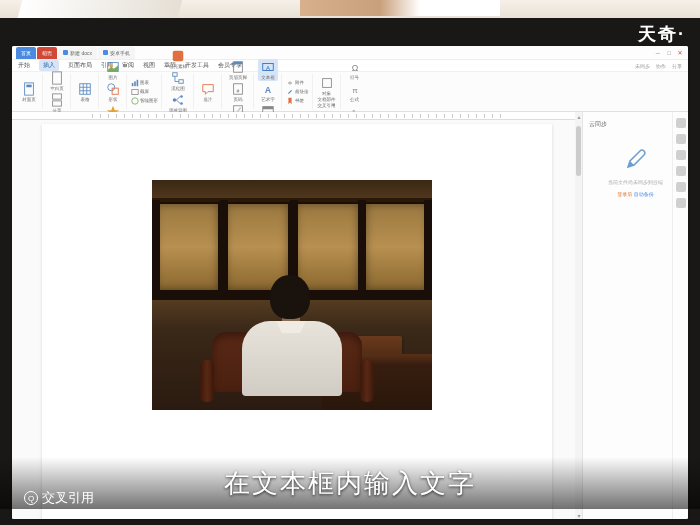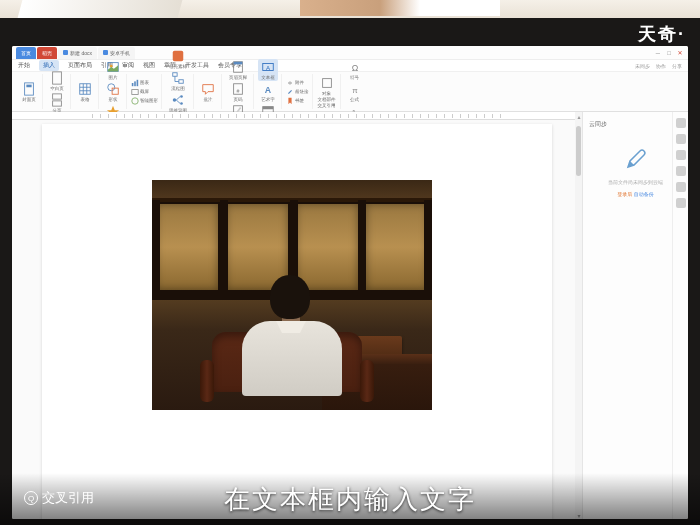--- a/index.html
+++ b/index.html
@@ -71,21 +71,21 @@
   .sp-links { text-align: center; font-size: 5px; }
   .sp-links span:first-child { color: #e07028; }
   .sp-links span:last-child { color: #4a8ae0; }
   .sp-strip { position: absolute; top: 0; right: 0; width: 16px; height: 100%; border-left: 1px solid #eee; display: flex; flex-direction: column; align-items: center; padding-top: 6px; gap: 6px; }
   .sp-strip-ico { width: 10px; height: 10px; background: #d0d0d0; border-radius: 2px; }
   
   .scrollbar-v { position: absolute; right: -1px; top: 0; bottom: 0; width: 8px; background: #f4f4f4; }
   .scroll-thumb { position: absolute; top: 14px; left: 1px; width: 5px; height: 50px; background: #ccc; border-radius: 3px; }
   .scroll-arrow { position: absolute; left: 0; width: 8px; height: 8px; display: flex; align-items: center; justify-content: center; font-size: 6px; color: #999; }
   
-  .caption-bar { position: absolute; left: 0; right: 0; bottom: 0; height: 52px; display: flex; align-items: center; justify-content: center; background: linear-gradient(to top, rgba(0,0,0,.55), rgba(0,0,0,0)); pointer-events: none; text-align: center; }
+  .caption-bar { position: absolute; left: 0; right: 0; bottom: 16px; height: 52px; display: flex; align-items: center; justify-content: center; background: linear-gradient(to top, rgba(0,0,0,.55), rgba(0,0,0,0)); pointer-events: none; text-align: center; }
   .caption-text { color: #fff; font-size: 26px; font-weight: 500; letter-spacing: 2px; text-shadow: 0 1px 3px rgba(0,0,0,.8); }
   
   .watermark { position: absolute; left: 24px; bottom: 18px; display: flex; align-items: center; gap: 4px; color: #fff; font-size: 13px; }
   .wm-ico { width: 14px; height: 14px; border: 1.5px solid #fff; border-radius: 50%; display: flex; align-items: center; justify-content: center; font-size: 8px; }
 </style>
 </head>
 <body>
 
 <div class="frame">
   <div class="top-edge">

